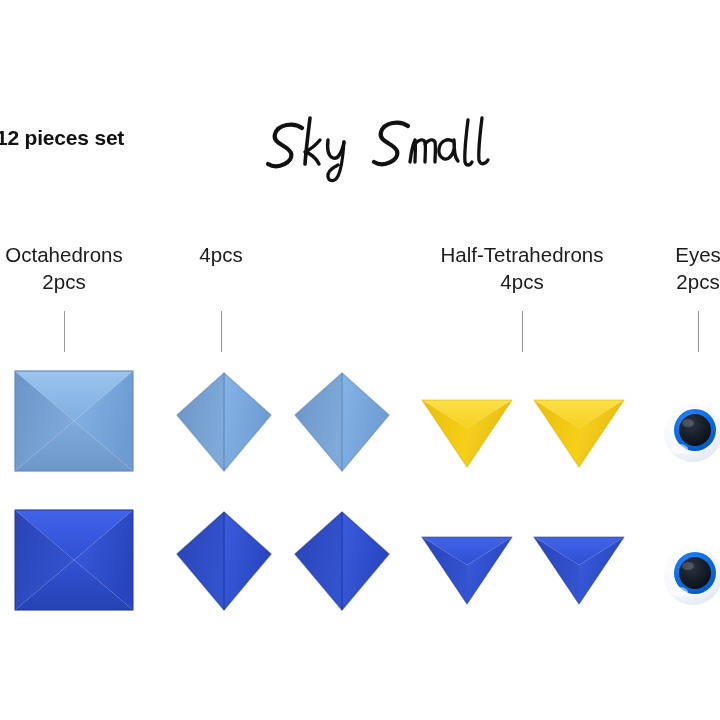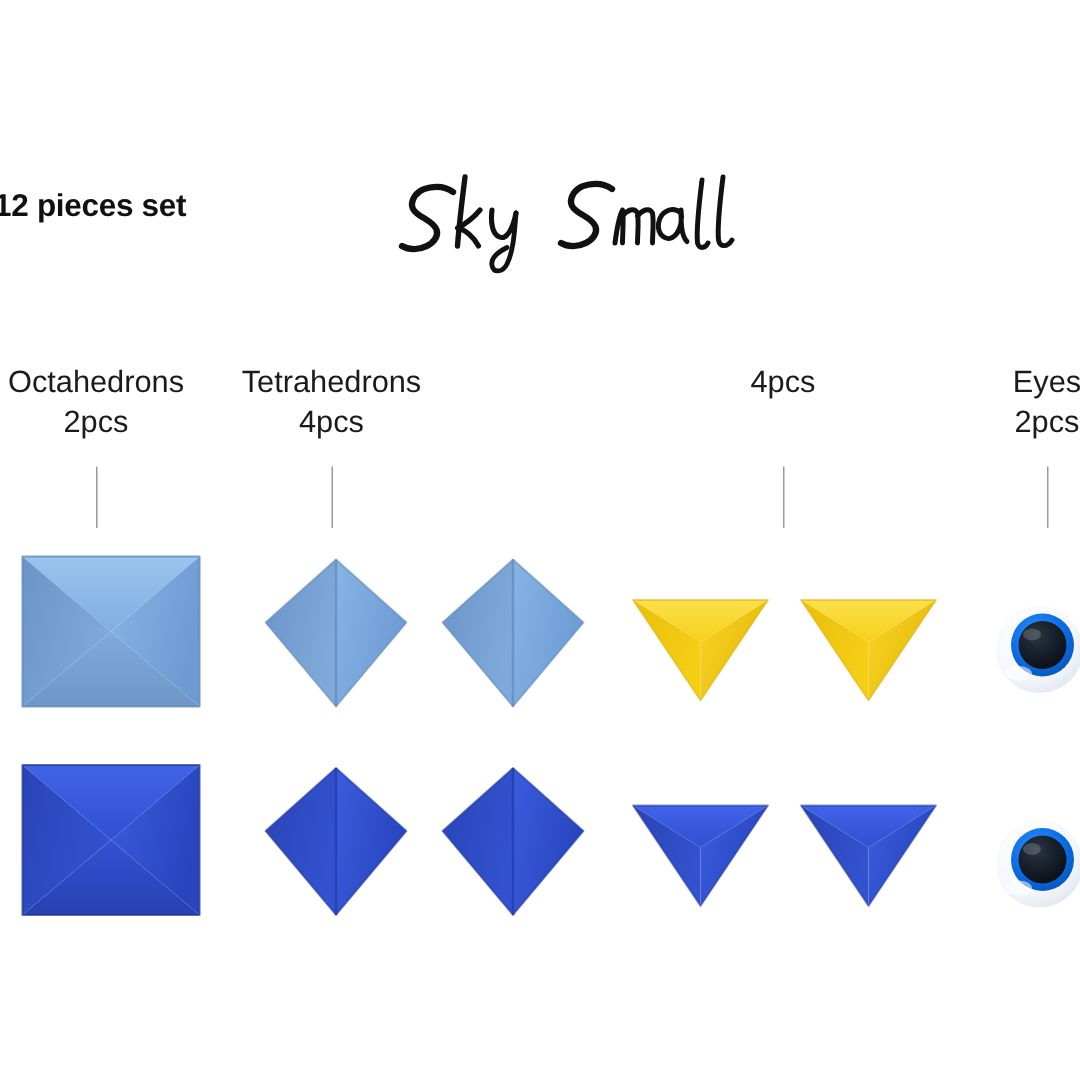--- a/index.html
+++ b/index.html
@@ -133,25 +133,25 @@
       </g>
     </svg>
   </div>
 
   <div class="col-label lbl-oct">
     <span class="ttl">Octahedrons</span>
     <span class="qty">2pcs</span>
   </div>
 
   <div class="col-label lbl-tet">
-    <span class="ttl">Tetrahedrons</span>
     <span class="qty">4pcs</span>
   </div>
 
   <div class="col-label lbl-half">
+    <span class="ttl">Half-Tetrahedrons</span>
     <span class="qty">4pcs</span>
   </div>
 
   <div class="col-label lbl-eyes">
     <span class="ttl">Eyes</span>
     <span class="qty">2pcs</span>
   </div>
 
   <div class="leader ld-1"></div>
   <div class="leader ld-2"></div>

